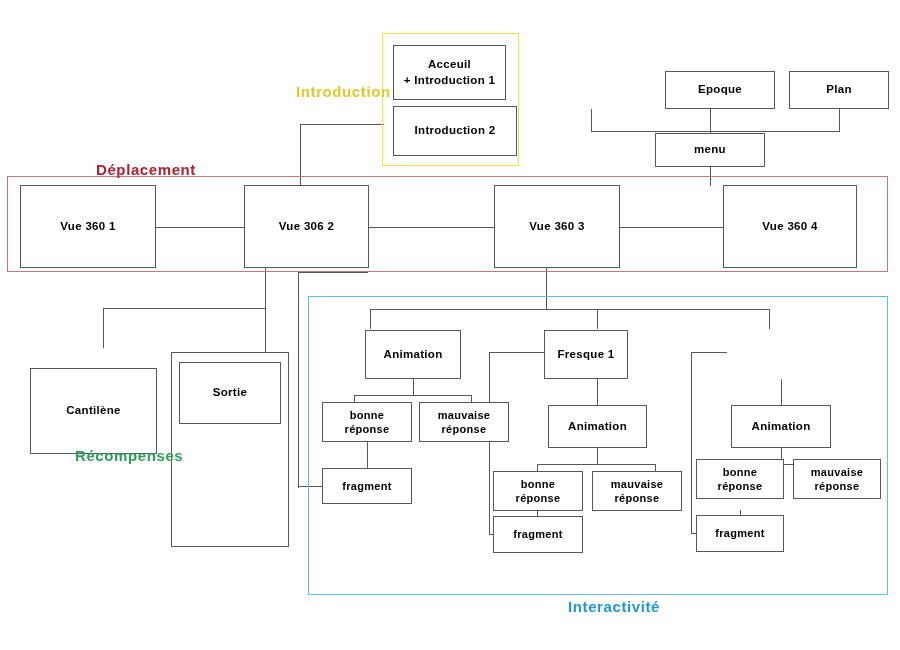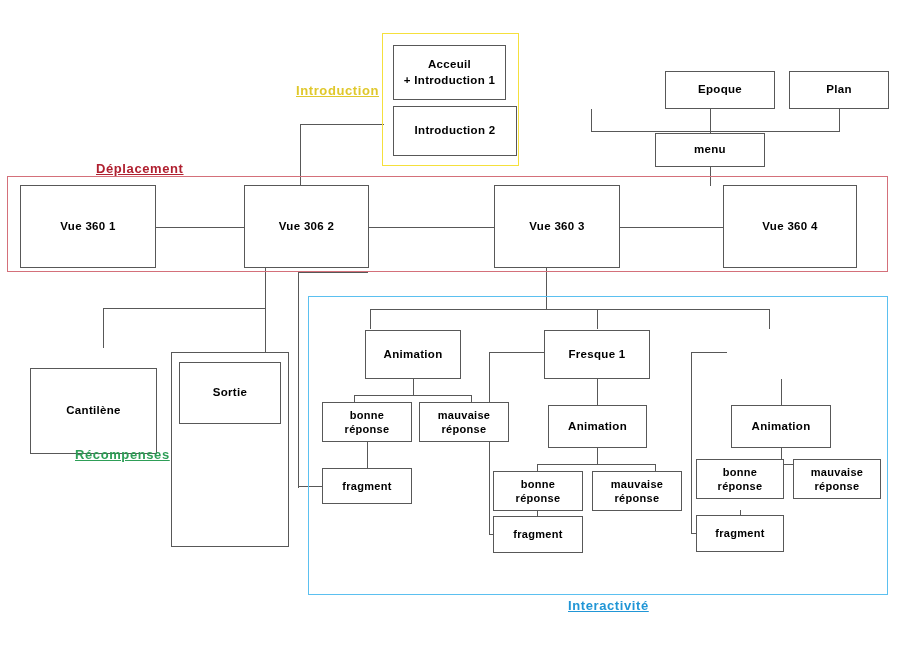--- a/index.html
+++ b/index.html
@@ -43,25 +43,24 @@
     z-index:2;
   }
   .group.red{border:1.4px solid #d4707a;}
   .group.yellow{border:1.6px solid #f5e03c;}
   .group.blue{border:1.6px solid #5bc0f0;}
   .group.plain{border:1.4px solid #585858;background:#fff;z-index:3;}
   
   .glabel{
     position:absolute;
     font-weight:bold;
-    font-size:13px;
+    font-size:15px;
     letter-spacing:0.6px;
     white-space:nowrap;
     z-index:6;
-    text-decoration:underline;
   }
   
   .ln{
     position:absolute;
     background:#585858;
     z-index:1;
   }
   .ln.h{height:1.4px;}
   .ln.v{width:1.4px;}
 </style>
@@ -154,21 +153,21 @@
   <div class="node" style="left:30px;top:368px;width:127px;height:86px;">Cantilène</div>
   <div class="node" style="left:179px;top:362px;width:102px;height:62px;">Sortie</div>
 
   <div class="node" style="left:365px;top:330px;width:96px;height:49px;">Animation</div>
   <div class="node small two-line" style="left:322px;top:402px;width:90px;height:40px;">bonne
 réponse</div>
   <div class="node small two-line" style="left:419px;top:402px;width:90px;height:40px;">mauvaise
 réponse</div>
   <div class="node small" style="left:322px;top:468px;width:90px;height:36px;">fragment</div>
 
-  <div class="node" style="left:544px;top:330px;width:106px;height:49px;">Fresque 1</div>
+  <div class="node" style="left:544px;top:330px;width:84px;height:49px;">Fresque 1</div>
   <div class="node" style="left:548px;top:405px;width:99px;height:43px;">Animation</div>
   <div class="node small two-line" style="left:493px;top:471px;width:90px;height:40px;">bonne
 réponse</div>
   <div class="node small two-line" style="left:592px;top:471px;width:90px;height:40px;">mauvaise
 réponse</div>
   <div class="node small" style="left:493px;top:516px;width:90px;height:37px;">fragment</div>
 
   <div class="node" style="left:731px;top:405px;width:100px;height:43px;">Animation</div>
   <div class="node small two-line" style="left:696px;top:459px;width:88px;height:40px;">bonne
 réponse</div>

